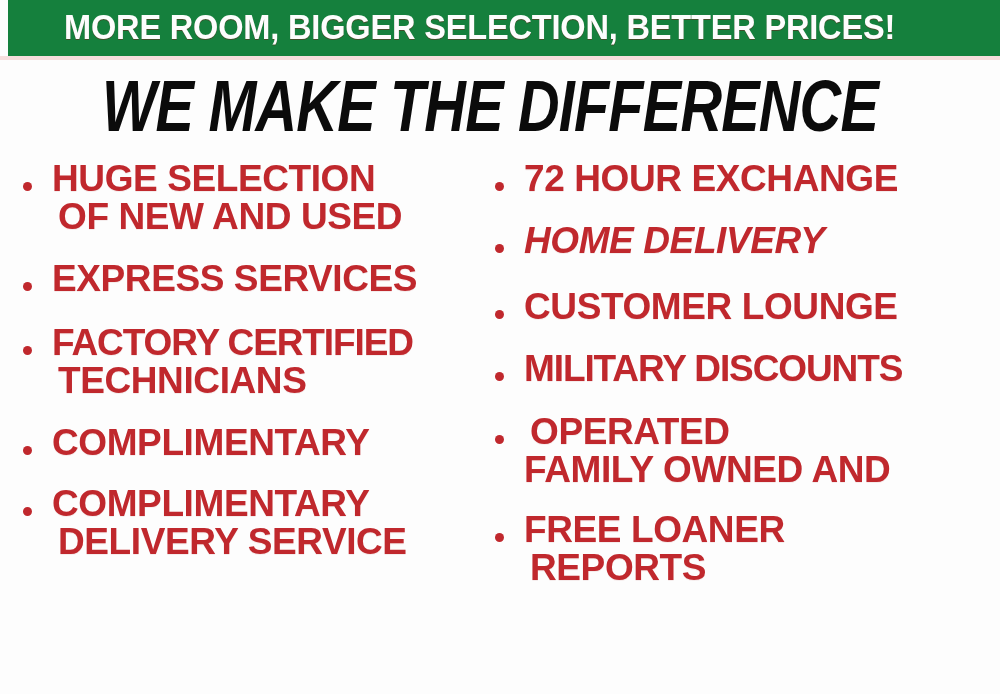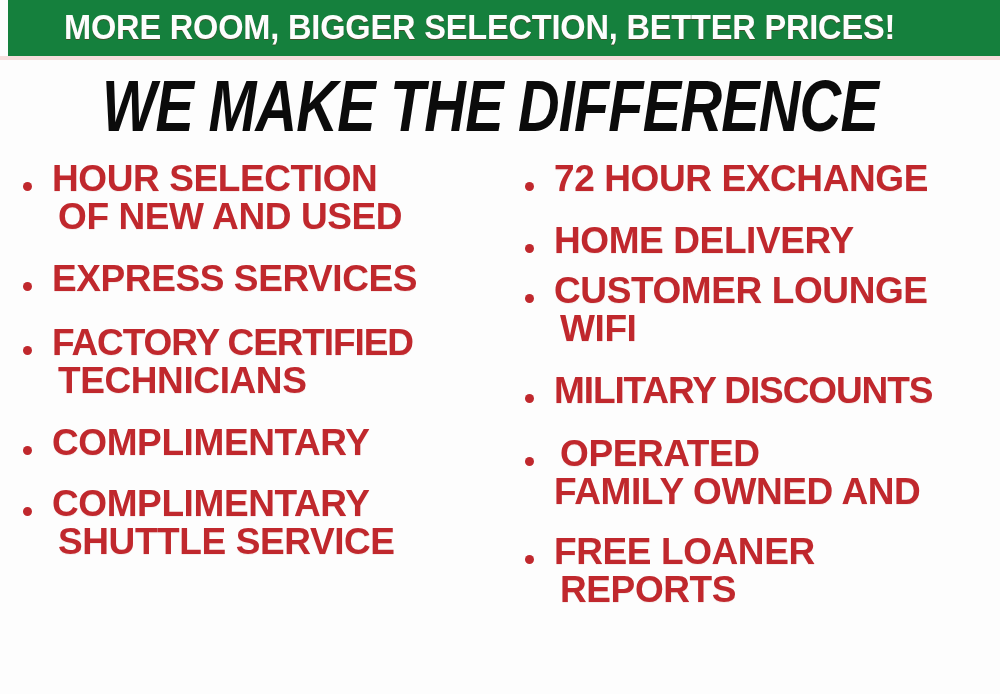--- a/index.html
+++ b/index.html
@@ -75,21 +75,21 @@
     transform: scaleX(0.80);
     transform-origin: left top;
   }
 
   
   .column {
     position: absolute;
     top: 160px;
   }
   #col-left  { left: 20px;  width: 480px; }
-  #col-right { left: 522px; width: 478px; }
+  #col-right { left: 492px; width: 478px; }
 
   .bullet-item {
     position: relative;
     display: block;
     padding-left: 32px;
     margin: 0 0 10px 0;
   }
   .bullet-dot {
     position: absolute;
     left: 3px;
@@ -116,42 +116,42 @@
   .bullet-line.indent { padding-left: 6px; }
   .bullet-line.tight  { letter-spacing: -1.1px; }
 
   
   #col-left  .bullet-item:nth-child(1) { margin-bottom: 24px; }
   #col-left  .bullet-item:nth-child(2) { margin-bottom: 26px; }
   #col-left  .bullet-item:nth-child(3) { margin-bottom: 24px; }
   #col-left  .bullet-item:nth-child(4) { margin-bottom: 23px; }
 
   #col-right .bullet-item:nth-child(1) { margin-bottom: 24px; }
-  #col-right .bullet-item:nth-child(2) { margin-bottom: 12px; }
+  #col-right .bullet-item:nth-child(2) { margin-bottom: 28px; font-style: italic; }
   #col-right .bullet-item:nth-child(3) { margin-bottom: 24px; }
   #col-right .bullet-item:nth-child(4) { margin-bottom: 25px; }
   #col-right .bullet-item:nth-child(5) { margin-bottom: 22px; }
 </style>
 </head>
 <body>
 
 <div id="poster">
 
   <div id="banner">
     <div id="banner-text">MORE ROOM, BIGGER SELECTION, BETTER PRICES!</div>
   </div>
   <div id="banner-underline"></div>
 
   <div id="headline">WE MAKE THE DIFFERENCE</div>
 
   <div class="column" id="col-left">
       <div class="bullet-item">
         <span class="bullet-dot"></span>
         <span class="bullet-lines">
-          <span class="bullet-line">HOUR SELECTION</span>
+          <span class="bullet-line">HUGE SELECTION</span>
           <span class="bullet-line indent">OF NEW AND USED</span>
         </span>
       </div>
       <div class="bullet-item">
         <span class="bullet-dot"></span>
         <span class="bullet-lines">
           <span class="bullet-line">EXPRESS SERVICES</span>
         </span>
       </div>
       <div class="bullet-item">
@@ -164,42 +164,41 @@
       <div class="bullet-item">
         <span class="bullet-dot"></span>
         <span class="bullet-lines">
           <span class="bullet-line">COMPLIMENTARY</span>
         </span>
       </div>
       <div class="bullet-item">
         <span class="bullet-dot"></span>
         <span class="bullet-lines">
           <span class="bullet-line">COMPLIMENTARY</span>
-          <span class="bullet-line indent">SHUTTLE SERVICE</span>
+          <span class="bullet-line indent">DELIVERY SERVICE</span>
         </span>
       </div>
     </div>
   <div class="column" id="col-right">
       <div class="bullet-item">
         <span class="bullet-dot"></span>
         <span class="bullet-lines">
           <span class="bullet-line">72 HOUR EXCHANGE</span>
         </span>
       </div>
       <div class="bullet-item">
         <span class="bullet-dot"></span>
         <span class="bullet-lines">
           <span class="bullet-line">HOME DELIVERY</span>
         </span>
       </div>
       <div class="bullet-item">
         <span class="bullet-dot"></span>
         <span class="bullet-lines">
           <span class="bullet-line">CUSTOMER LOUNGE</span>
-          <span class="bullet-line indent">WIFI</span>
         </span>
       </div>
       <div class="bullet-item">
         <span class="bullet-dot"></span>
         <span class="bullet-lines">
           <span class="bullet-line tight">MILITARY DISCOUNTS</span>
         </span>
       </div>
       <div class="bullet-item">
         <span class="bullet-dot"></span>

